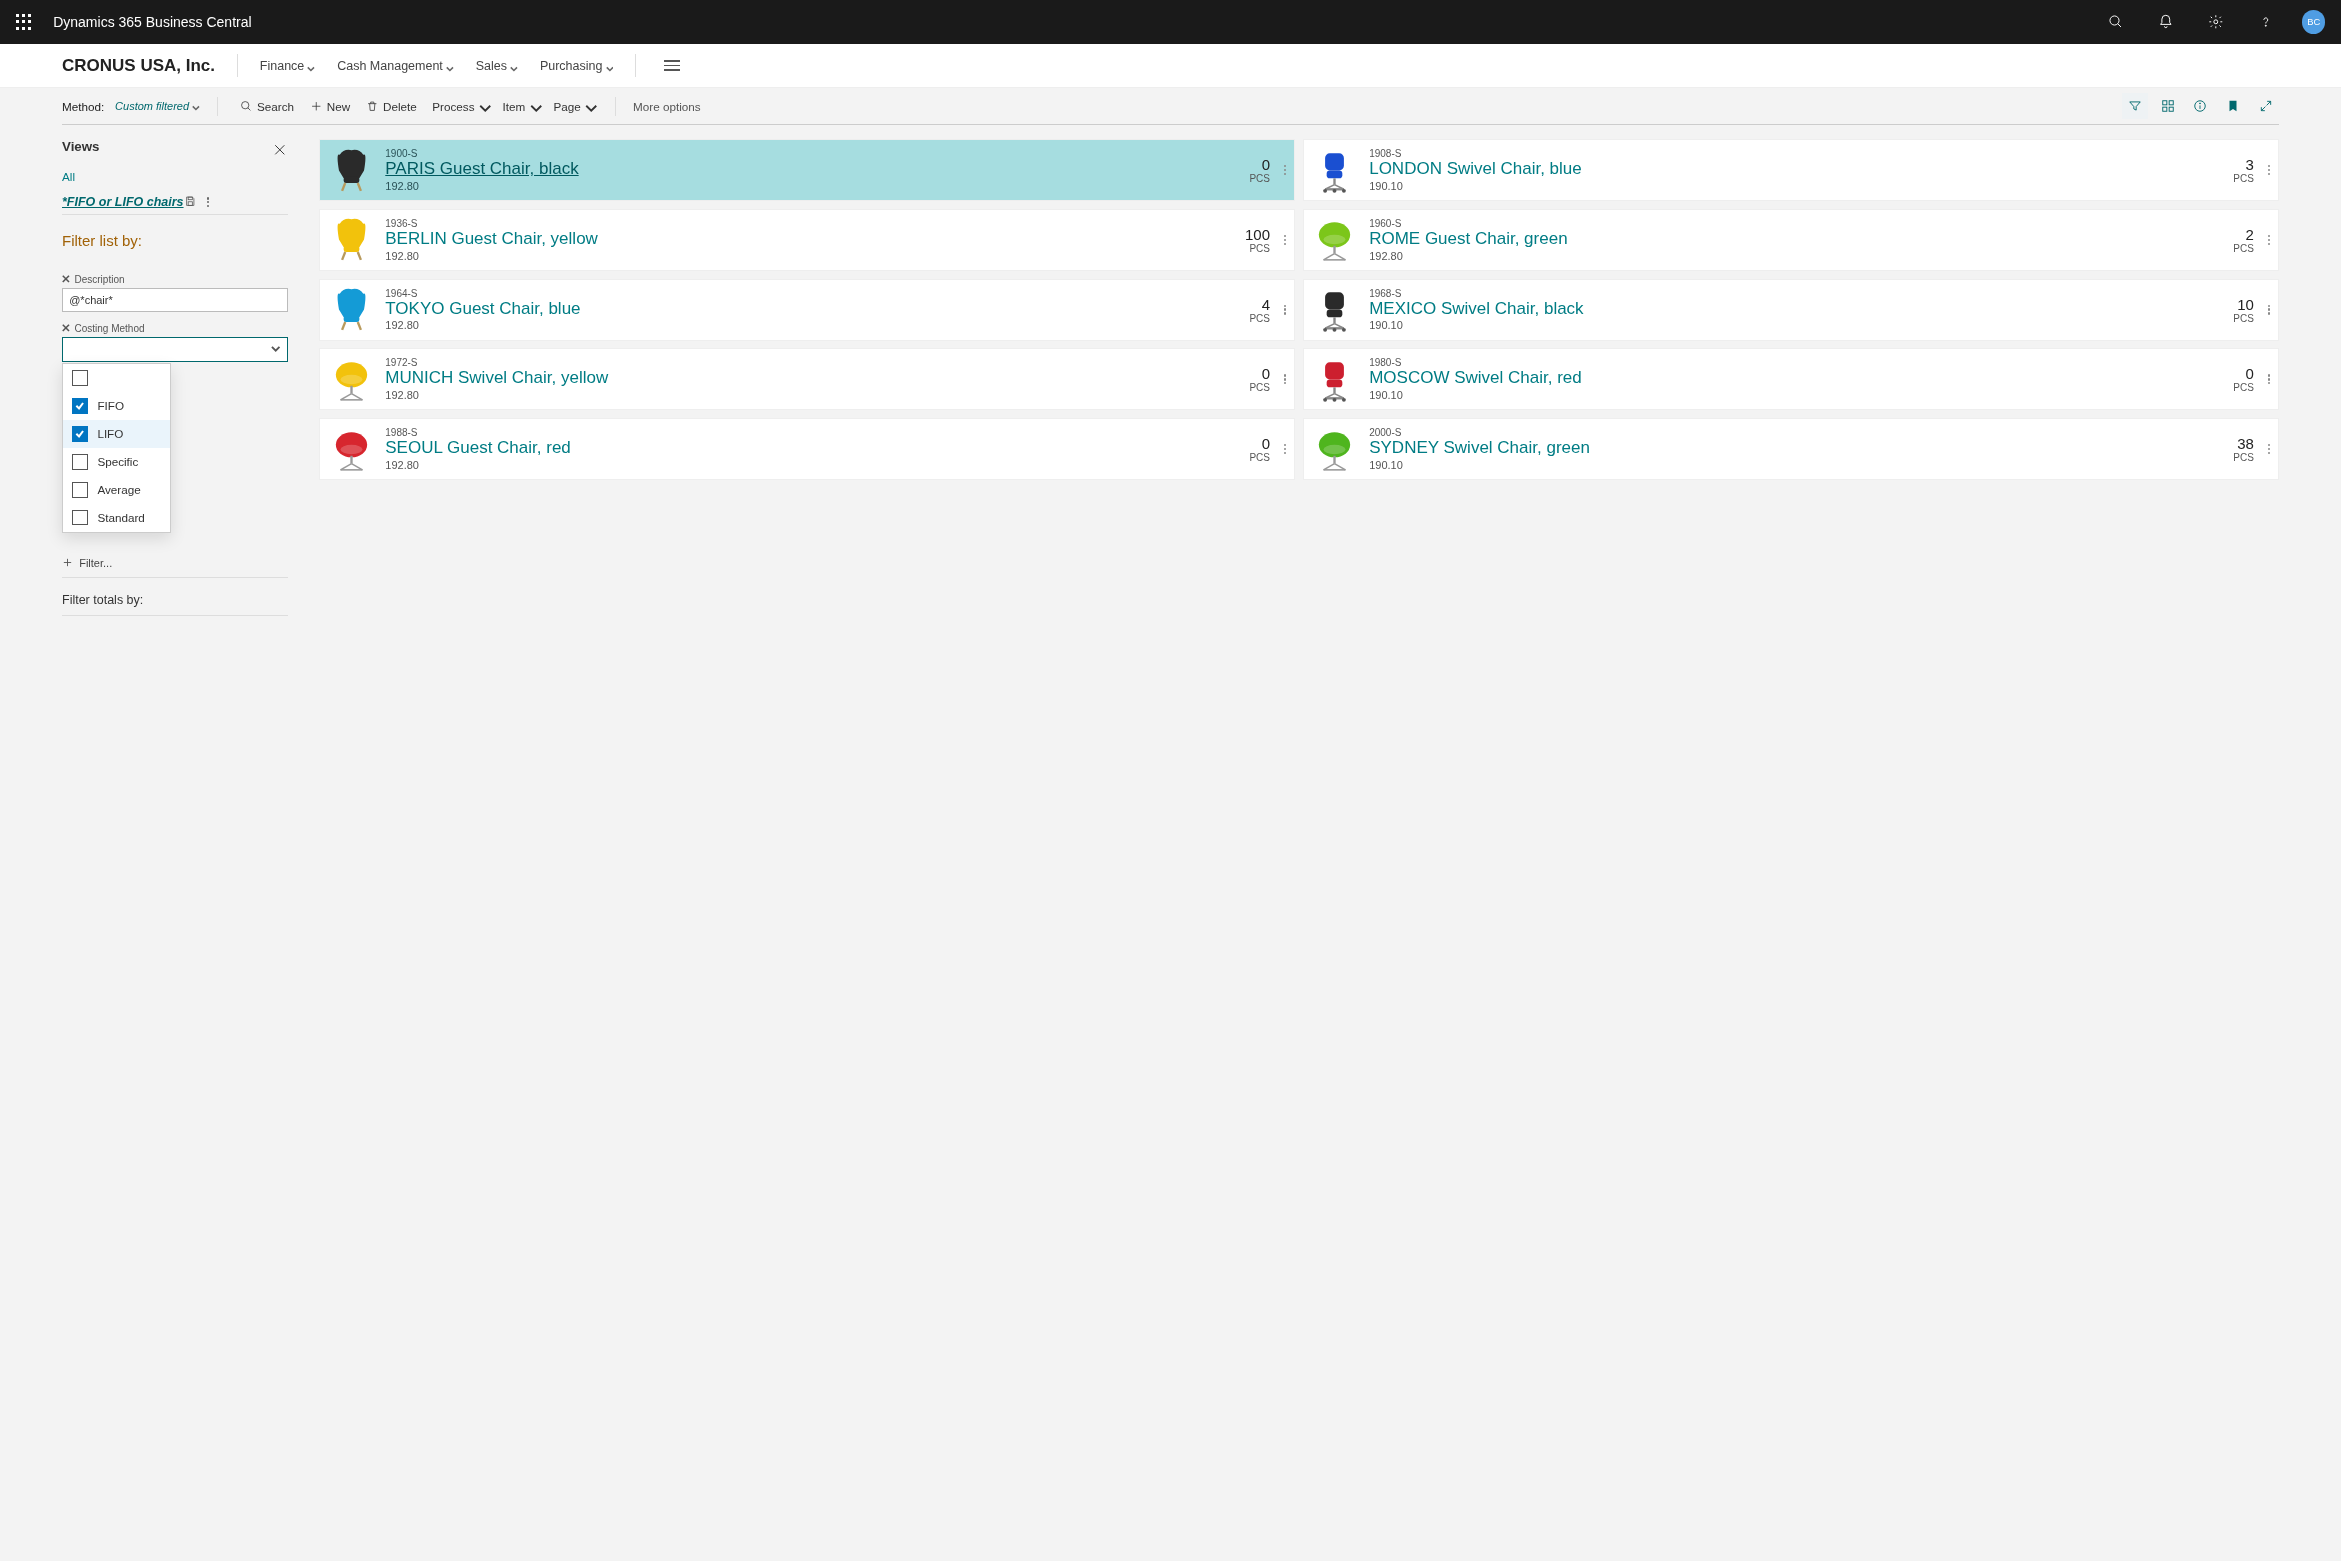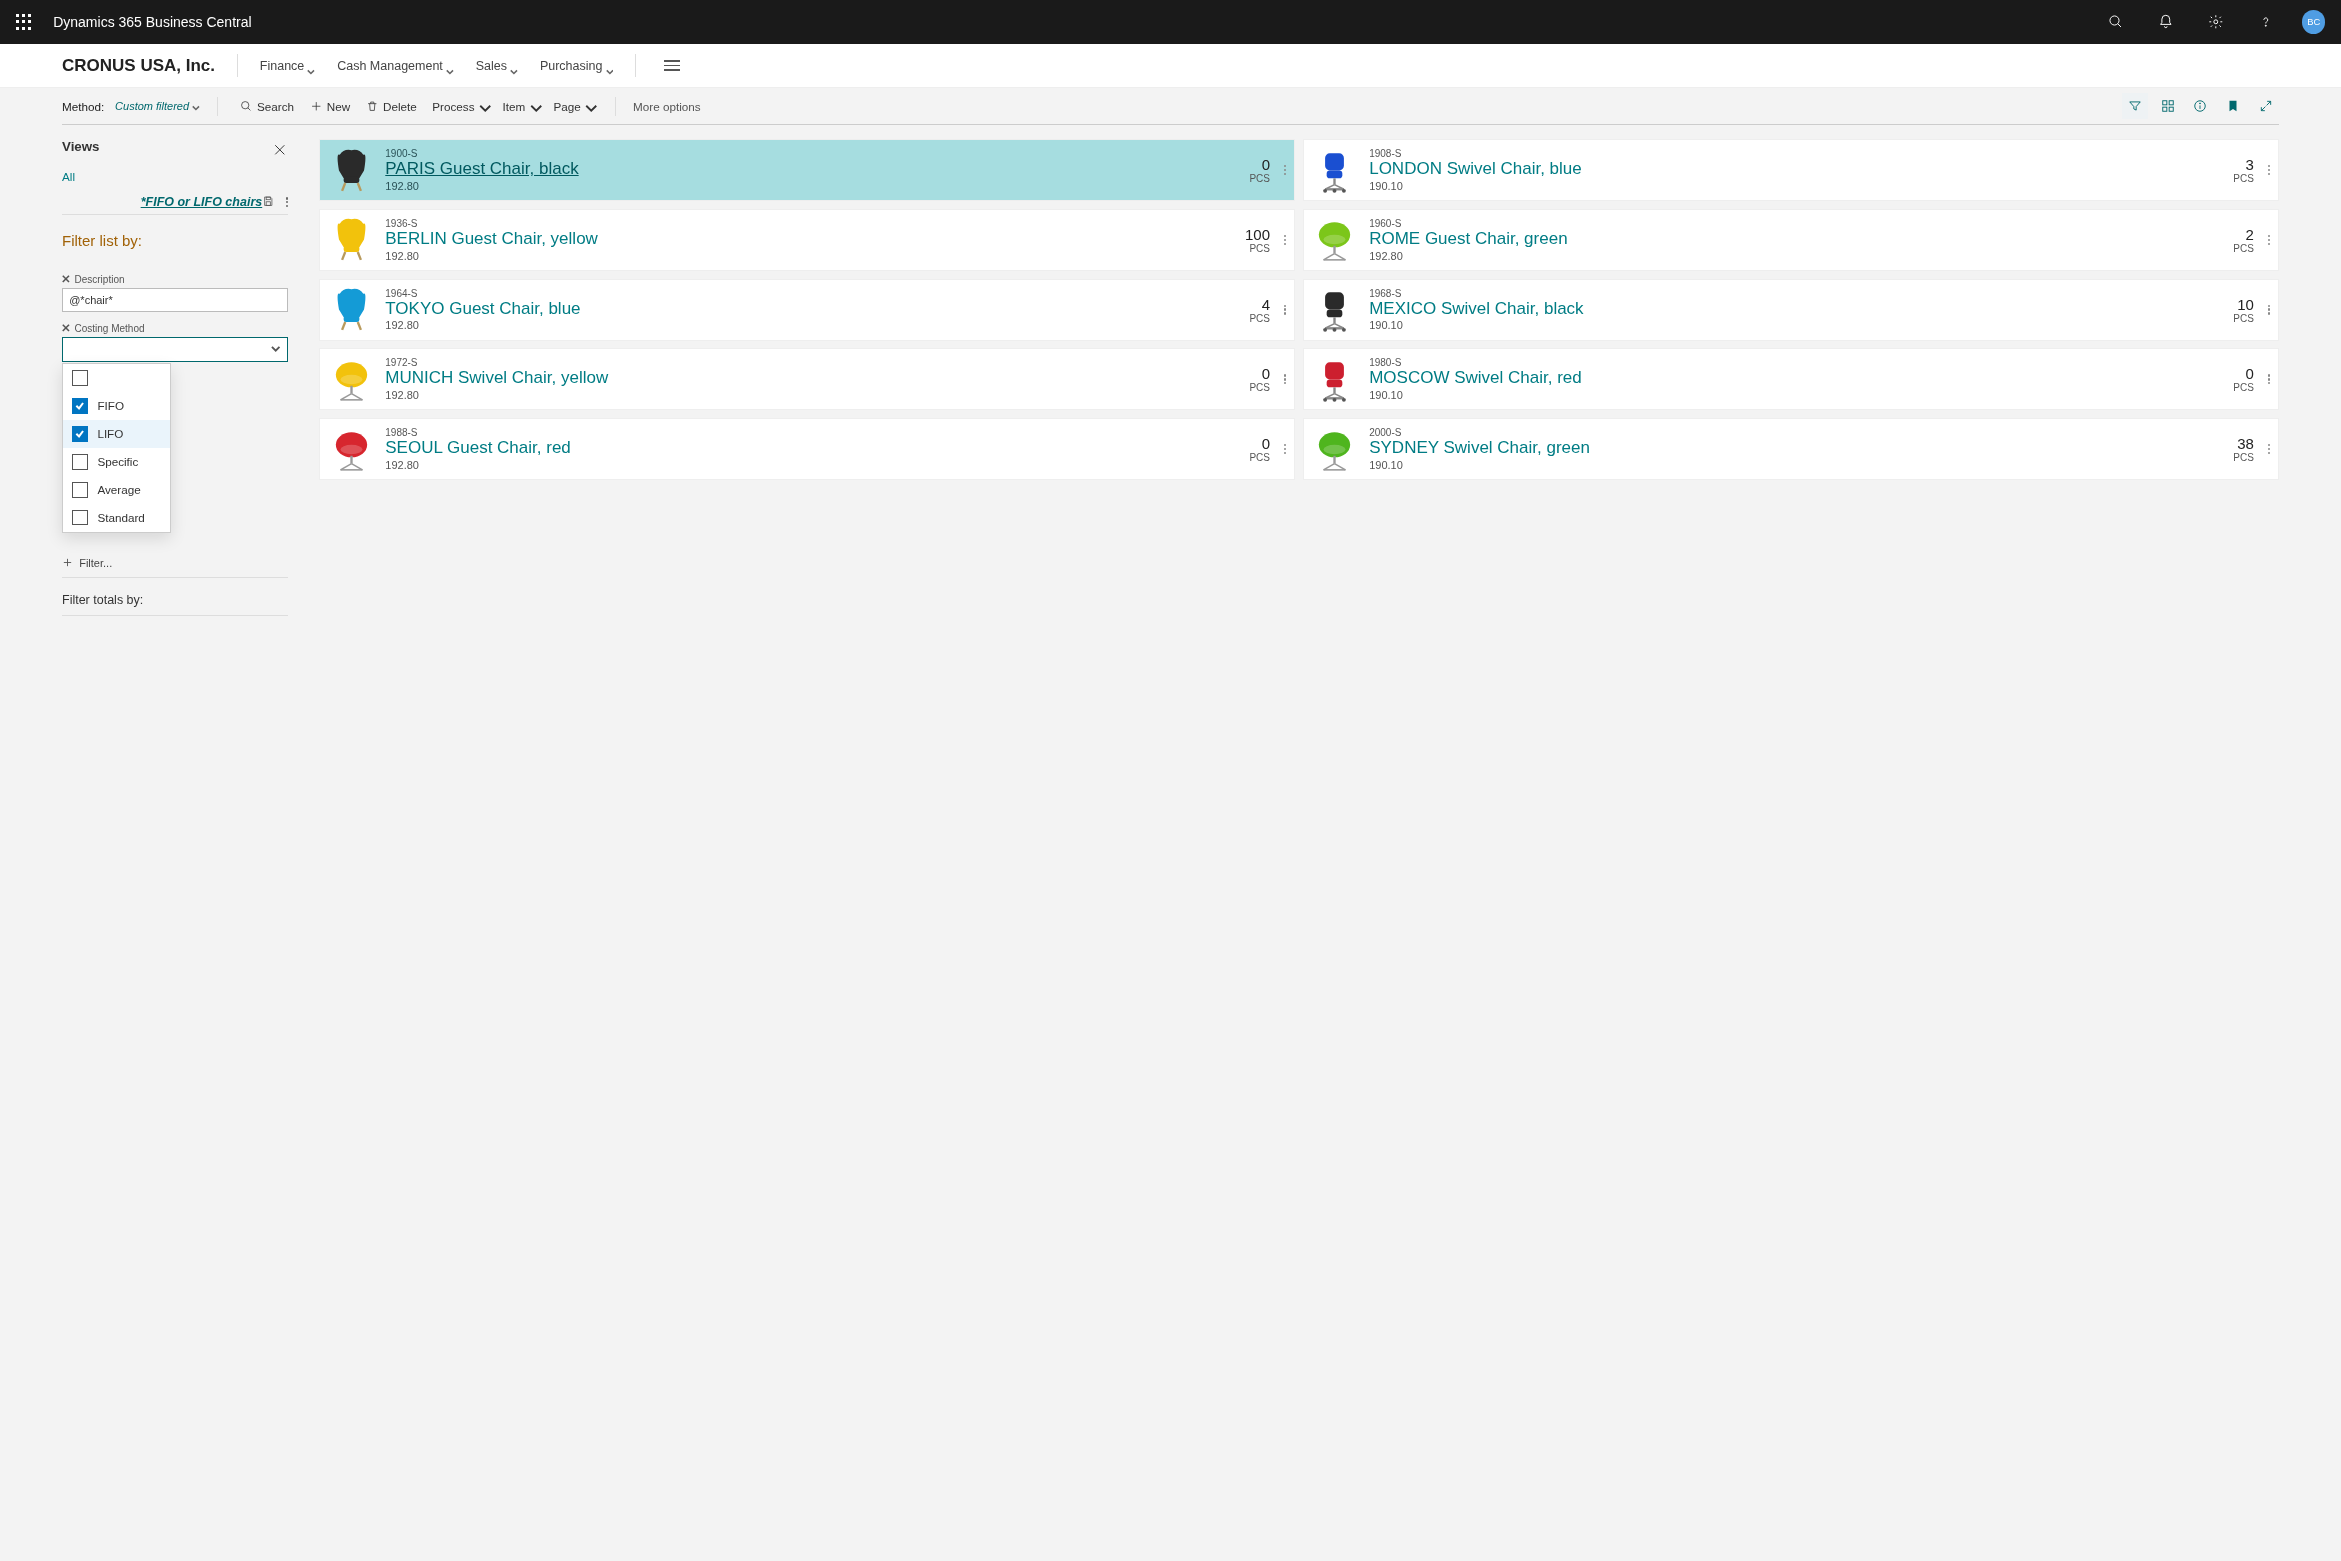--- a/index.html
+++ b/index.html
@@ -53,21 +53,21 @@
   
   .company-bar {
     background:#fff;
     padding: 0 62px;
     height: 44px;
     display:flex; align-items:center; gap:22px;
     border-bottom:0.8px solid #eee;
   }
   .company-name { font-size: 17px; font-weight:600; color:#222; }
   .vsep { width:0.8px; height:23.4px; background:#ddd; }
-  .nav-item { font-size:12.5px; color:#444; display:flex; align-items:flex-end; gap:3.1px; cursor:pointer; }
+  .nav-item { font-size:12.5px; color:#444; display:flex; align-items:center; gap:3.1px; cursor:pointer; }
   .chev-down { width:7.8px; height:7.8px; }
   .chev-down svg { width:7.8px; height:7.8px; stroke:#666; stroke-width:2; fill:none; }
   .hamburger { margin-left:6.2px; display:flex; flex-direction:column; gap:3.1px; cursor:pointer;}
   .hamburger span { width:15.6px; height:1.6px; background:#555; display:block; }
 
   
   .page {
     padding: 0 62px 31px 62px;
   }
 
@@ -94,21 +94,21 @@
   }
 
   
   .sidebar { width:226px; flex-shrink:0; }
   .views-header { display:flex; justify-content:space-between; align-items:center; }
   .views-header h3 { font-size:13.3px; font-weight:600; margin:0 0 7.8px 0; color:#333; }
   .close-x { cursor:pointer; }
   .close-x svg { width:15.6px; height:15.6px; stroke:#333; stroke-width:1.5; fill:none;}
   .view-all { color: var(--link); font-size:11.7px; margin:7.8px 0 12.5px 0; cursor:pointer; }
   .saved-view {
-    display:flex; align-items:center; justify-content:flex-end;
+    display:flex; align-items:center; justify-content:flex-start;
     border-bottom:0.8px solid #ddd; padding-bottom:4.7px; margin-bottom:4px;
   }
   .saved-view a {
     color: var(--teal-dark); font-style:italic; font-weight:600;
     text-decoration: underline; font-size:12.5px;
   }
   .saved-view .sv-actions { display:flex; gap:11px; align-items:center; }
   .saved-view .sv-actions svg { width:12.5px; height:12.5px; stroke:#555; fill:none; stroke-width:1.5; }
   .dots-v { display:flex; flex-direction:column; gap:1.6px; }
   .dots-v span { width:2.3px; height:2.3px; background:#666; border-radius:50%; display:block;}

